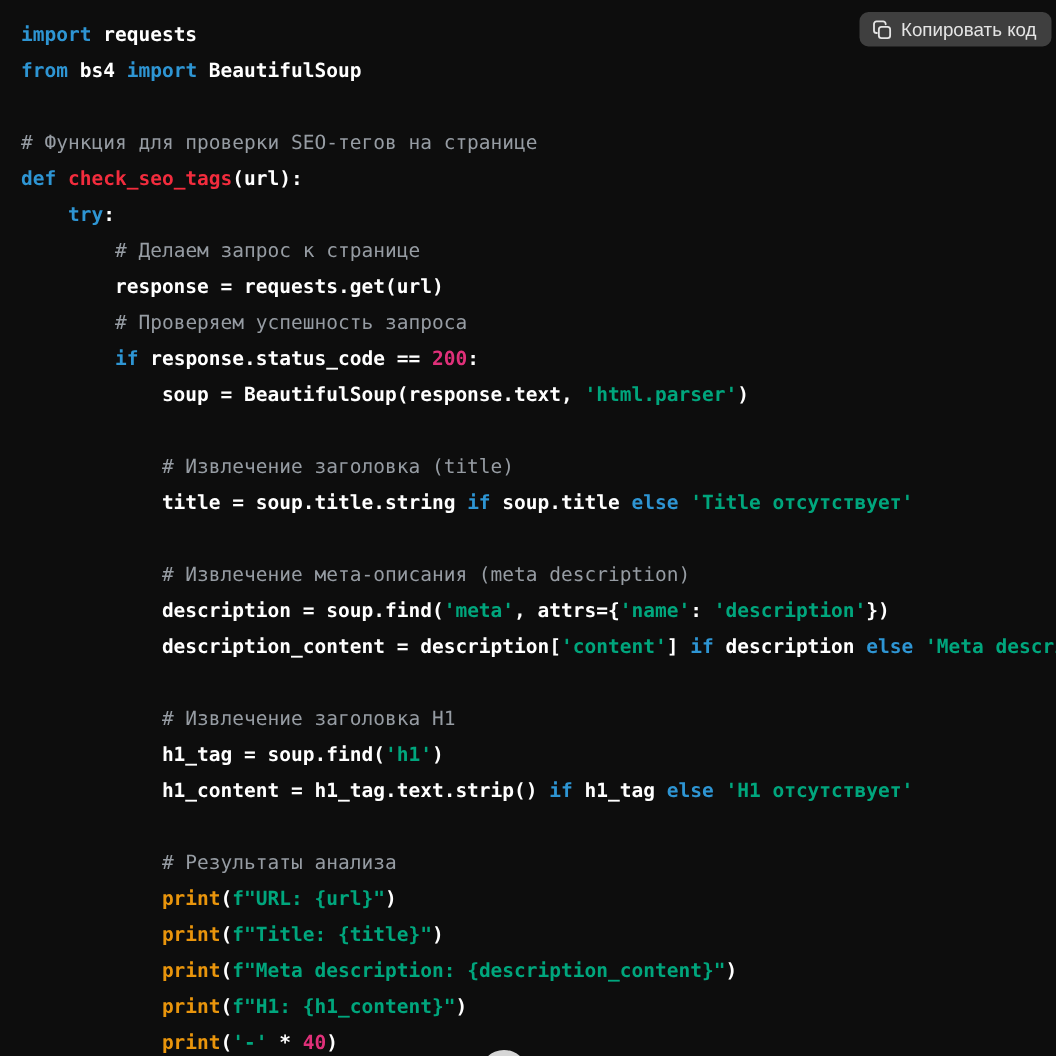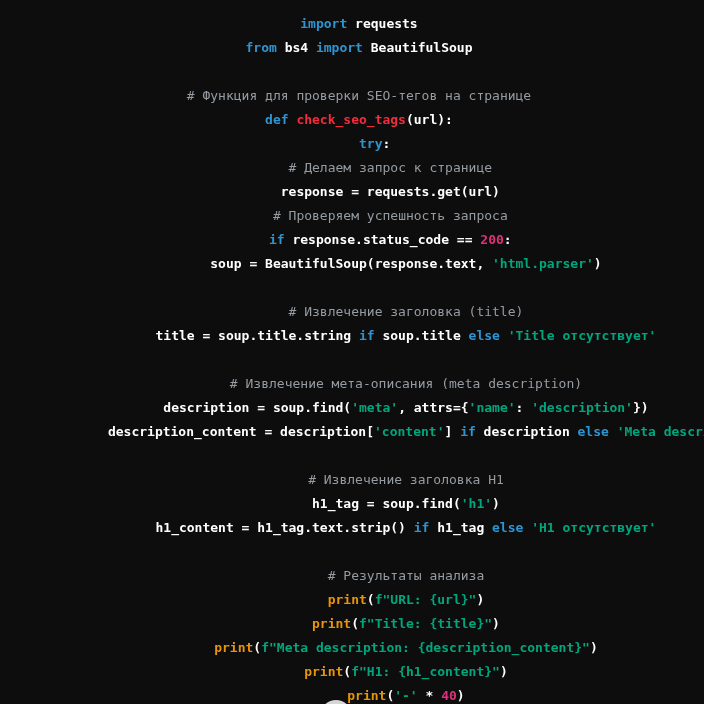--- a/index.html
+++ b/index.html
@@ -19,21 +19,20 @@
     padding:12px 0 0 14px;
     font-family:"DejaVu Sans Mono","Liberation Mono",monospace;
     font-size:13px;
     font-weight:700;
     line-height:24px;
     color:var(--c-plain,#ffffff);
   }
   .line{
     white-space:pre;
     height:24px;
-    text-align:center;
   }
   .t-kw{color:var(--c-keyword)}
   .t-fn{color:var(--c-function)}
   .t-str{color:var(--c-string)}
   .t-num{color:var(--c-number)}
   .t-bi{color:var(--c-builtin)}
   .t-cm{color:var(--c-comment);font-weight:400;}
   .t-pl{color:var(--c-plain)}
   .copy-btn{
     position:absolute;
@@ -56,15 +55,24 @@
     border-radius:50%;
     background:var(--c-scroll_btn,#d6d6d6);
   }
 </style>
 </head>
 <body>
 
 <div class="code-block">
   <pre class="code"><div class="line"><span class="t-kw">import</span><span class="t-pl"> requests</span></div><div class="line"><span class="t-kw">from</span><span class="t-pl"> bs4 </span><span class="t-kw">import</span><span class="t-pl"> BeautifulSoup</span></div><div class="line"></div><div class="line"><span class="t-cm"># Функция для проверки SEO-тегов на странице</span></div><div class="line"><span class="t-kw">def</span><span class="t-pl"> </span><span class="t-fn">check_seo_tags</span><span class="t-pl">(url):</span></div><div class="line"><span class="t-pl">    </span><span class="t-kw">try</span><span class="t-pl">:</span></div><div class="line"><span class="t-pl">        </span><span class="t-cm"># Делаем запрос к странице</span></div><div class="line"><span class="t-pl">        response = requests.get(url)</span></div><div class="line"><span class="t-pl">        </span><span class="t-cm"># Проверяем успешность запроса</span></div><div class="line"><span class="t-pl">        </span><span class="t-kw">if</span><span class="t-pl"> response.status_code == </span><span class="t-num">200</span><span class="t-pl">:</span></div><div class="line"><span class="t-pl">            soup = BeautifulSoup(response.text, </span><span class="t-str">'html.parser'</span><span class="t-pl">)</span></div><div class="line"></div><div class="line"><span class="t-pl">            </span><span class="t-cm"># Извлечение заголовка (title)</span></div><div class="line"><span class="t-pl">            title = soup.title.string </span><span class="t-kw">if</span><span class="t-pl"> soup.title </span><span class="t-kw">else</span><span class="t-pl"> </span><span class="t-str">'Title отсутствует'</span></div><div class="line"></div><div class="line"><span class="t-pl">            </span><span class="t-cm"># Извлечение мета-описания (meta description)</span></div><div class="line"><span class="t-pl">            description = soup.find(</span><span class="t-str">'meta'</span><span class="t-pl">, attrs={</span><span class="t-str">'name'</span><span class="t-pl">: </span><span class="t-str">'description'</span><span class="t-pl">})</span></div><div class="line"><span class="t-pl">            description_content = description[</span><span class="t-str">'content'</span><span class="t-pl">] </span><span class="t-kw">if</span><span class="t-pl"> description </span><span class="t-kw">else</span><span class="t-pl"> </span><span class="t-str">'Meta description отсутствует'</span></div><div class="line"></div><div class="line"><span class="t-pl">            </span><span class="t-cm"># Извлечение заголовка H1</span></div><div class="line"><span class="t-pl">            h1_tag = soup.find(</span><span class="t-str">'h1'</span><span class="t-pl">)</span></div><div class="line"><span class="t-pl">            h1_content = h1_tag.text.strip() </span><span class="t-kw">if</span><span class="t-pl"> h1_tag </span><span class="t-kw">else</span><span class="t-pl"> </span><span class="t-str">'H1 отсутствует'</span></div><div class="line"></div><div class="line"><span class="t-pl">            </span><span class="t-cm"># Результаты анализа</span></div><div class="line"><span class="t-pl">            </span><span class="t-bi">print</span><span class="t-pl">(</span><span class="t-str">f"URL: {url}"</span><span class="t-pl">)</span></div><div class="line"><span class="t-pl">            </span><span class="t-bi">print</span><span class="t-pl">(</span><span class="t-str">f"Title: {title}"</span><span class="t-pl">)</span></div><div class="line"><span class="t-pl">            </span><span class="t-bi">print</span><span class="t-pl">(</span><span class="t-str">f"Meta description: {description_content}"</span><span class="t-pl">)</span></div><div class="line"><span class="t-pl">            </span><span class="t-bi">print</span><span class="t-pl">(</span><span class="t-str">f"H1: {h1_content}"</span><span class="t-pl">)</span></div><div class="line"><span class="t-pl">            </span><span class="t-bi">print</span><span class="t-pl">(</span><span class="t-str">'-'</span><span class="t-pl"> * </span><span class="t-num">40</span><span class="t-pl">)</span></div></pre>
 
+  <button class="copy-btn">
+    <span>
+      <svg width="14" height="14" viewBox="0 0 16 16" fill="none" stroke="#e5e5e5" stroke-width="1.4" stroke-linecap="round" stroke-linejoin="round">
+        <rect x="5.6" y="5.6" width="8.6" height="8.6" rx="2"></rect>
+        <path d="M10.8 3.6v-0.2a2 2 0 0 0-2-2H3.9a2 2 0 0 0-2 2v4.9a2 2 0 0 0 2 2h0.2"></path>
+      </svg>
+    </span>
+    <span>Копировать код</span>
+  </button>
 
   <div class="scroll-down"></div>
 </div>
 
 </body></html>

